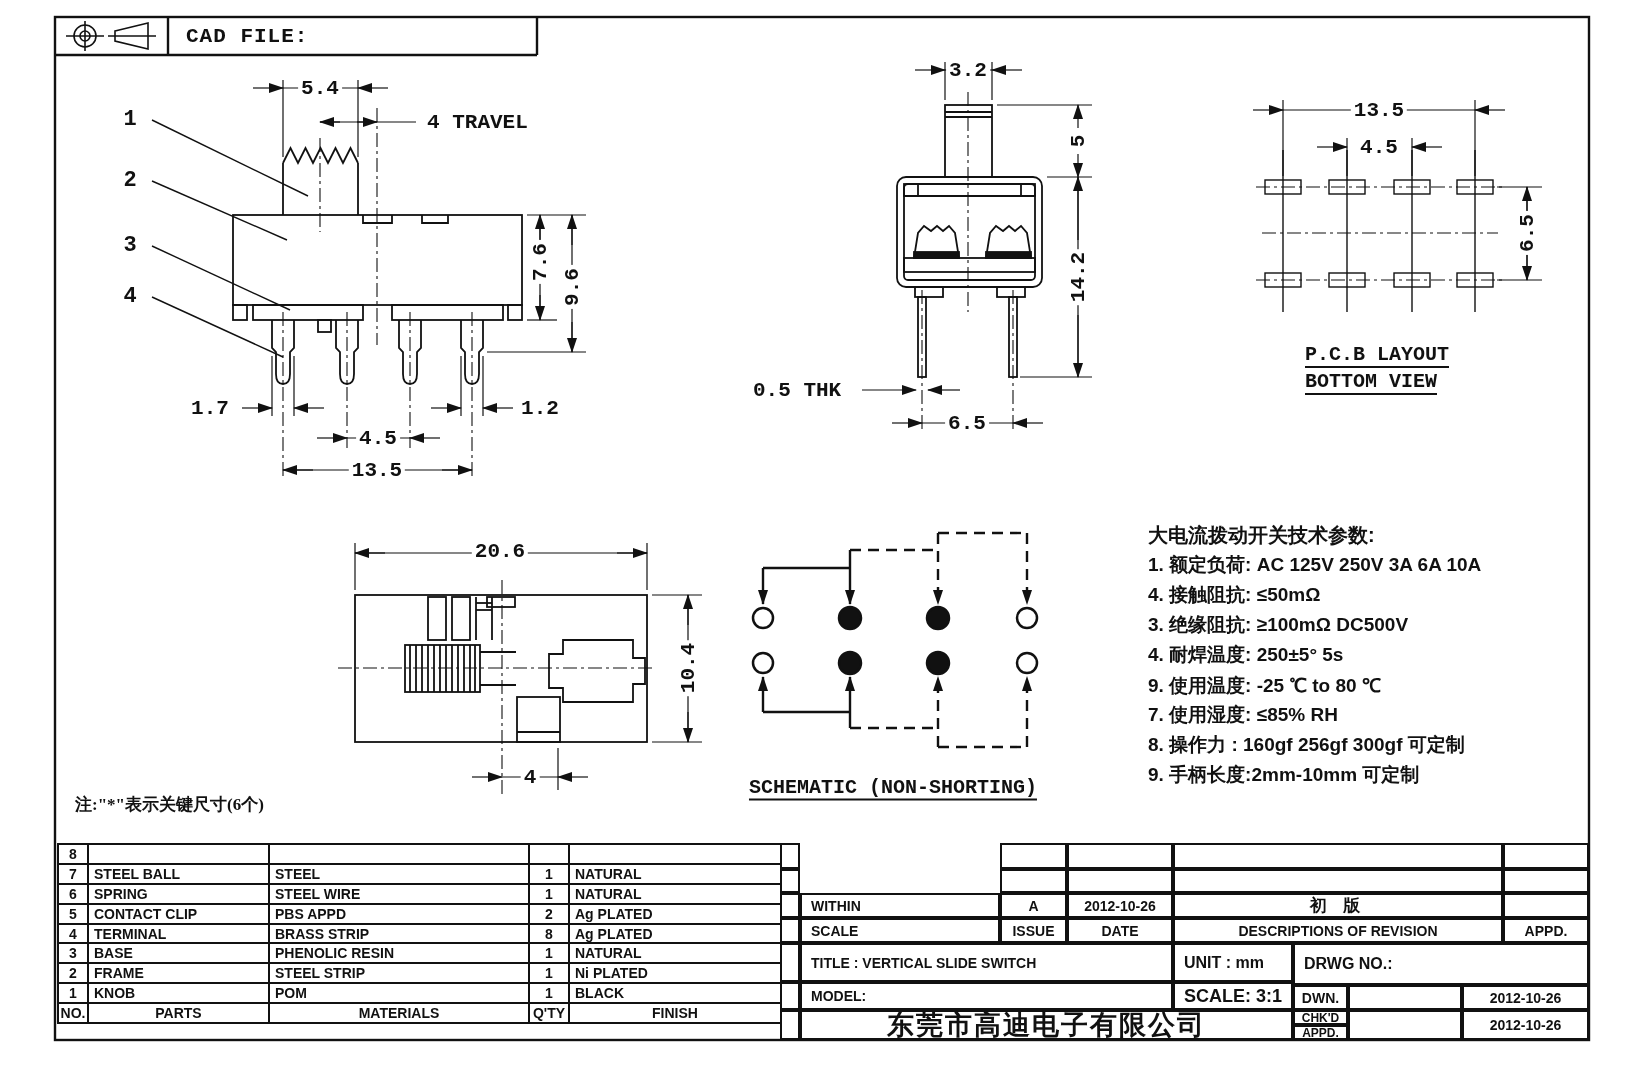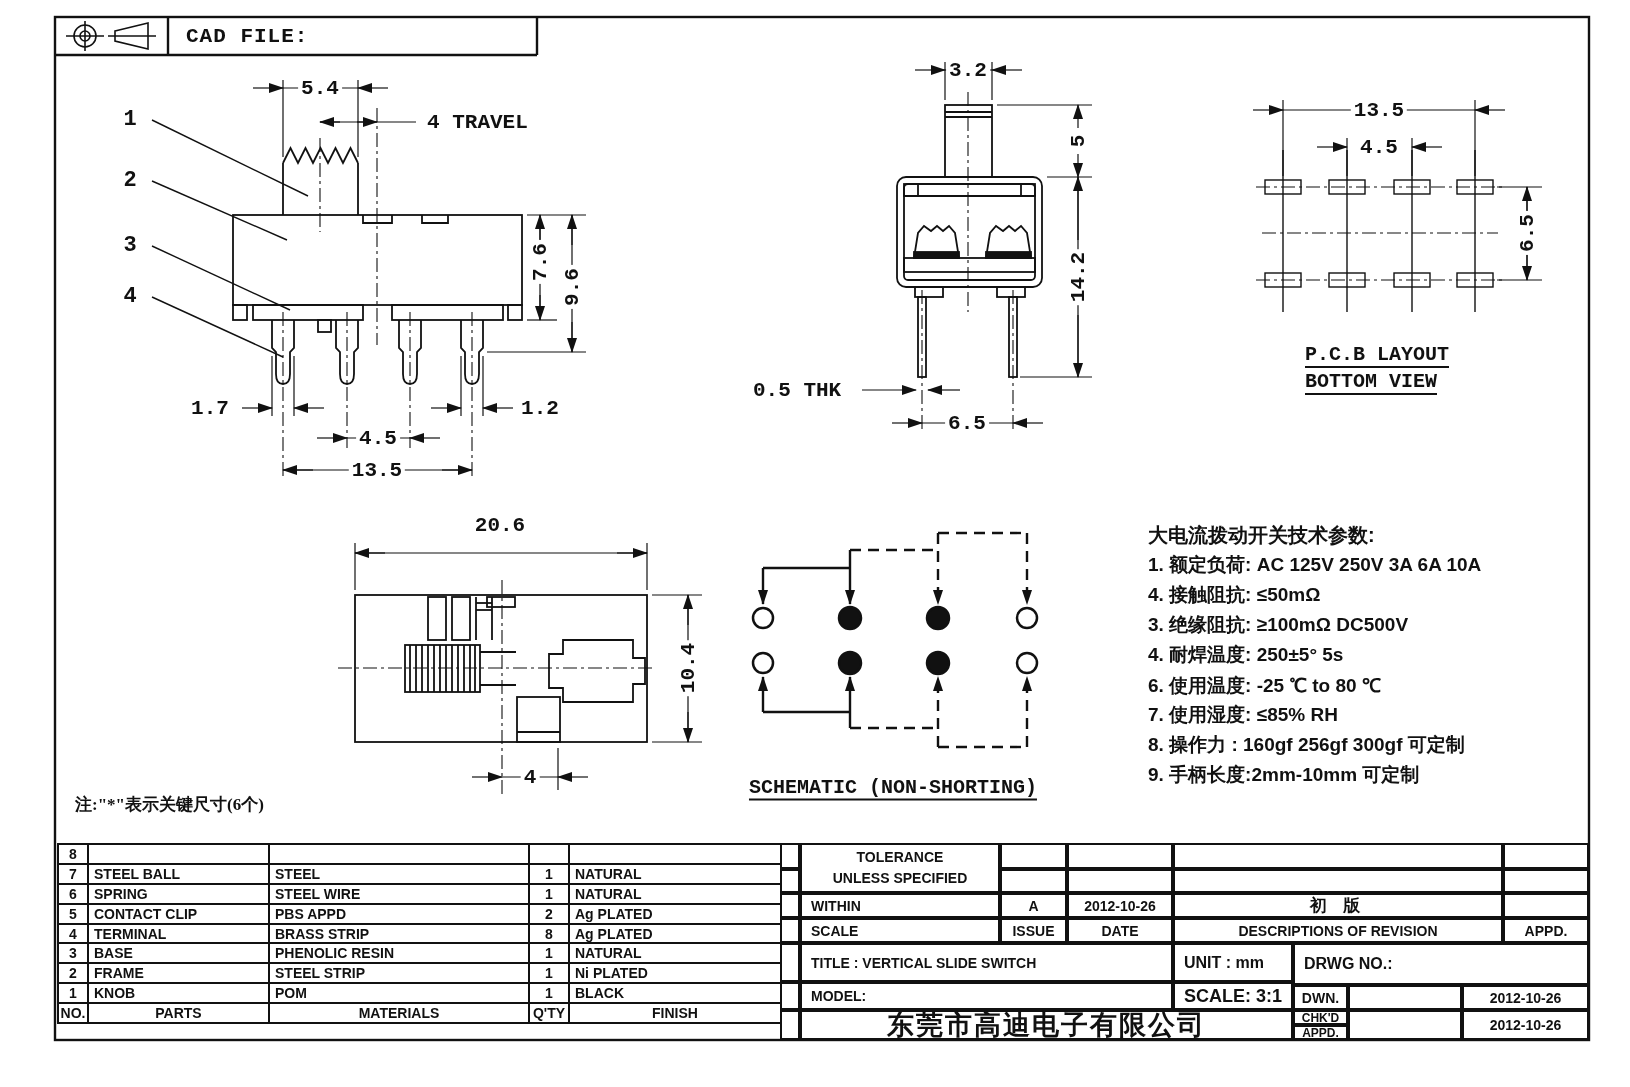--- a/index.html
+++ b/index.html
@@ -359,33 +359,33 @@
   <div class="dim rot" style="left:1078px;top:277px">14.2</div>
   <div class="dim anchor-left" style="left:750px;top:390px">0.5 THK</div>
   <div class="dim" style="left:967px;top:423px">6.5</div>
 
   <div class="dim" style="left:1379px;top:110px">13.5</div>
   <div class="dim" style="left:1379px;top:147px">4.5</div>
   <div class="dim rot" style="left:1527px;top:233px">6.5</div>
   <div class="cap" style="left:1305px;top:343px">P.C.B LAYOUT</div>
   <div class="cap" style="left:1305px;top:370px">BOTTOM VIEW</div>
 
-  <div class="dim" style="left:500px;top:525px">20.6</div>
+  <div class="dim" style="left:500px;top:551px">20.6</div>
   <div class="dim rot" style="left:688px;top:668px">10.4</div>
   <div class="dim" style="left:530px;top:777px">4</div>
 
   <div class="cap centered" style="left:893px;top:788px">SCHEMATIC (NON-SHORTING)</div>
 
   <div class="specs">
     <div class="sline stitle">大电流拨动开关技术参数:</div>
     <div class="sline">1.  额定负荷: AC 125V 250V   3A   6A   10A</div>
     <div class="sline">4.   接触阻抗: ≤50mΩ</div>
     <div class="sline">3.  绝缘阻抗: ≥100mΩ  DC500V</div>
     <div class="sline">4.   耐焊温度: 250±5° 5s</div>
-    <div class="sline">6.   使用温度: -25 ℃  to 80 ℃</div>
+    <div class="sline">9.   使用温度: -25 ℃  to 80 ℃</div>
     <div class="sline">7.  使用湿度: ≤85% RH</div>
     <div class="sline">8.   操作力 : 160gf   256gf   300gf  可定制</div>
     <div class="sline">9.  手柄长度:2mm-10mm  可定制</div>
   </div>
 
   <div class="note">注:"*"表示关键尺寸(6个)</div>
 
   <table class="parts">
     <colgroup>
         <col style="width:30px">
@@ -462,24 +462,20 @@
     </table>
 
   <div class="tb" style="left:780px;top:843px;width:20px;height:26px"></div>
   <div class="tb" style="left:780px;top:869px;width:20px;height:24px"></div>
   <div class="tb" style="left:780px;top:893px;width:20px;height:25px"></div>
   <div class="tb" style="left:780px;top:918px;width:20px;height:25px"></div>
   <div class="tb" style="left:780px;top:943px;width:20px;height:39px"></div>
   <div class="tb" style="left:780px;top:982px;width:20px;height:28px"></div>
   <div class="tb" style="left:780px;top:1010px;width:20px;height:30px"></div>
 
-  <div class="tb twoline" style="left:800px;top:843px;width:200px;height:50px">
-    <span>TOLERANCE</span>
-    <span>UNLESS  SPECIFIED</span>
-  </div>
   <div class="tb" style="left:1000px;top:843px;width:67px;height:26px"></div>
   <div class="tb" style="left:1067px;top:843px;width:106px;height:26px"></div>
   <div class="tb" style="left:1173px;top:843px;width:330px;height:26px"></div>
   <div class="tb" style="left:1503px;top:843px;width:86px;height:26px"></div>
   <div class="tb" style="left:1000px;top:869px;width:67px;height:24px"></div>
   <div class="tb" style="left:1067px;top:869px;width:106px;height:24px"></div>
   <div class="tb" style="left:1173px;top:869px;width:330px;height:24px"></div>
   <div class="tb" style="left:1503px;top:869px;width:86px;height:24px"></div>
 
   <div class="tb left" style="left:800px;top:893px;width:200px;height:25px">WITHIN</div>

